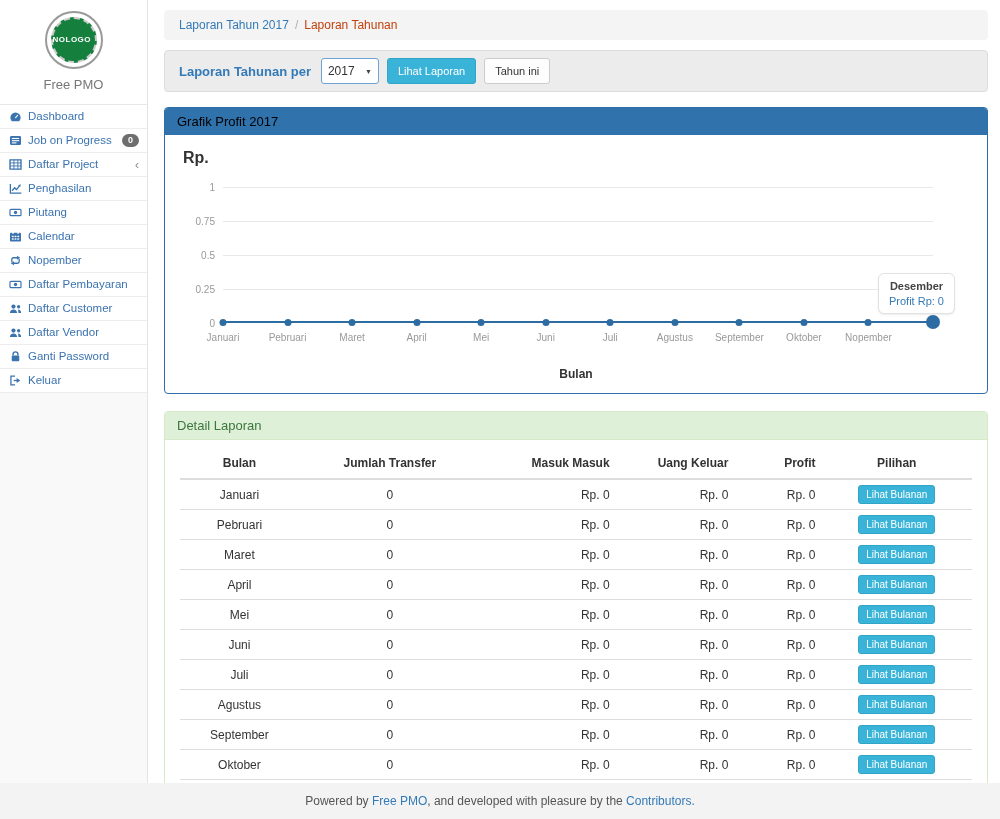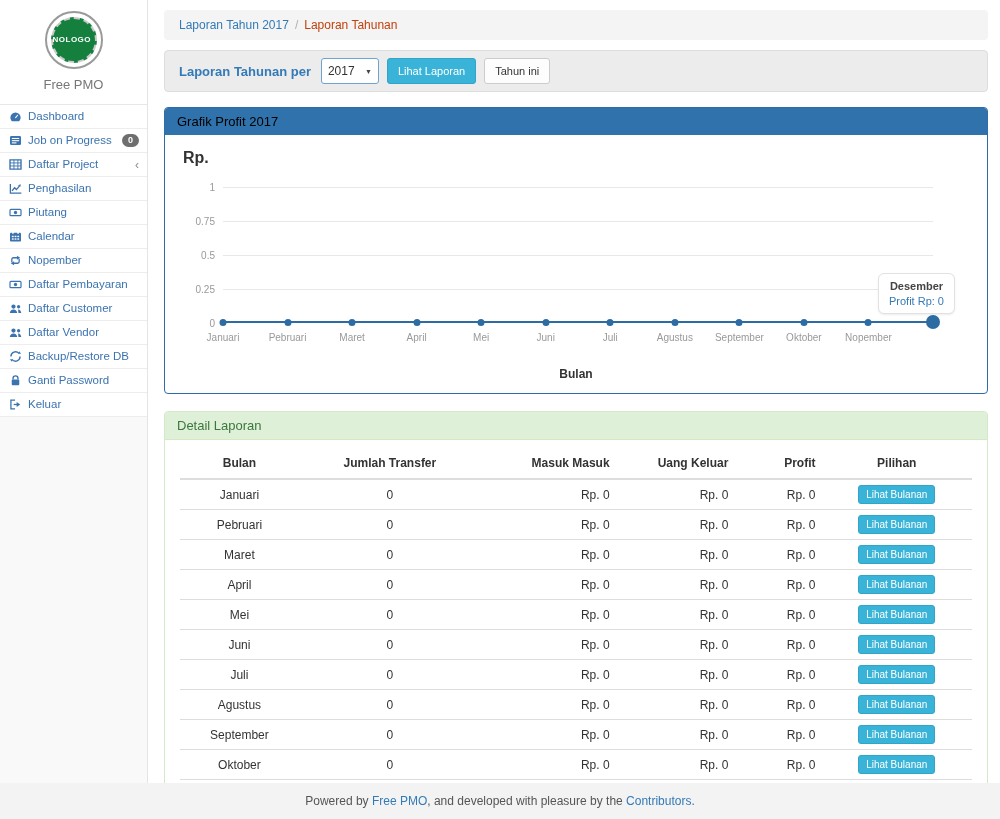--- a/index.html
+++ b/index.html
@@ -206,30 +206,20 @@
             <path d="M.8 11c0-2.3 1.8-4 4-4s4 1.7 4 4z"></path>
             <circle cx="10.4" cy="4.1" r="1.8"></circle>
             <path d="M9.8 7.1c2 .1 3.4 1.6 3.4 3.9h-3z"></path>
           </svg>
         </span>
         <span>Daftar Vendor</span>
       </div>
       <div class="menu-item">
         <span class="mi-icon">
           <svg width="13" height="11" viewBox="0 0 14 12">
-            <path d="M12 6a5 5 0 0 1-8.7 3.4M2 6a5 5 0 0 1 8.7-3.4" fill="none" stroke="#3b73af" stroke-width="1.5"></path>
-            <path d="M9.9 3h3.2L11 .3z"></path>
-            <path d="M4.1 9H.9L3 11.7z"></path>
-          </svg>
-        </span>
-        <span>Backup/Restore DB</span>
-      </div>
-      <div class="menu-item">
-        <span class="mi-icon">
-          <svg width="13" height="11" viewBox="0 0 14 12">
             <path d="M4.3 5V3.7a2.7 2.7 0 0 1 5.4 0V5" fill="none" stroke="#3b73af" stroke-width="1.5"></path>
             <rect x="2.9" y="4.9" width="8.2" height="6.2" rx="1"></rect>
           </svg>
         </span>
         <span>Ganti Password</span>
       </div>
       <div class="menu-item">
         <span class="mi-icon">
           <svg width="13" height="11" viewBox="0 0 14 12">
             <path d="M6.5 1.2H2v9.6h4.5" fill="none" stroke="#3b73af" stroke-width="1.4"></path>

